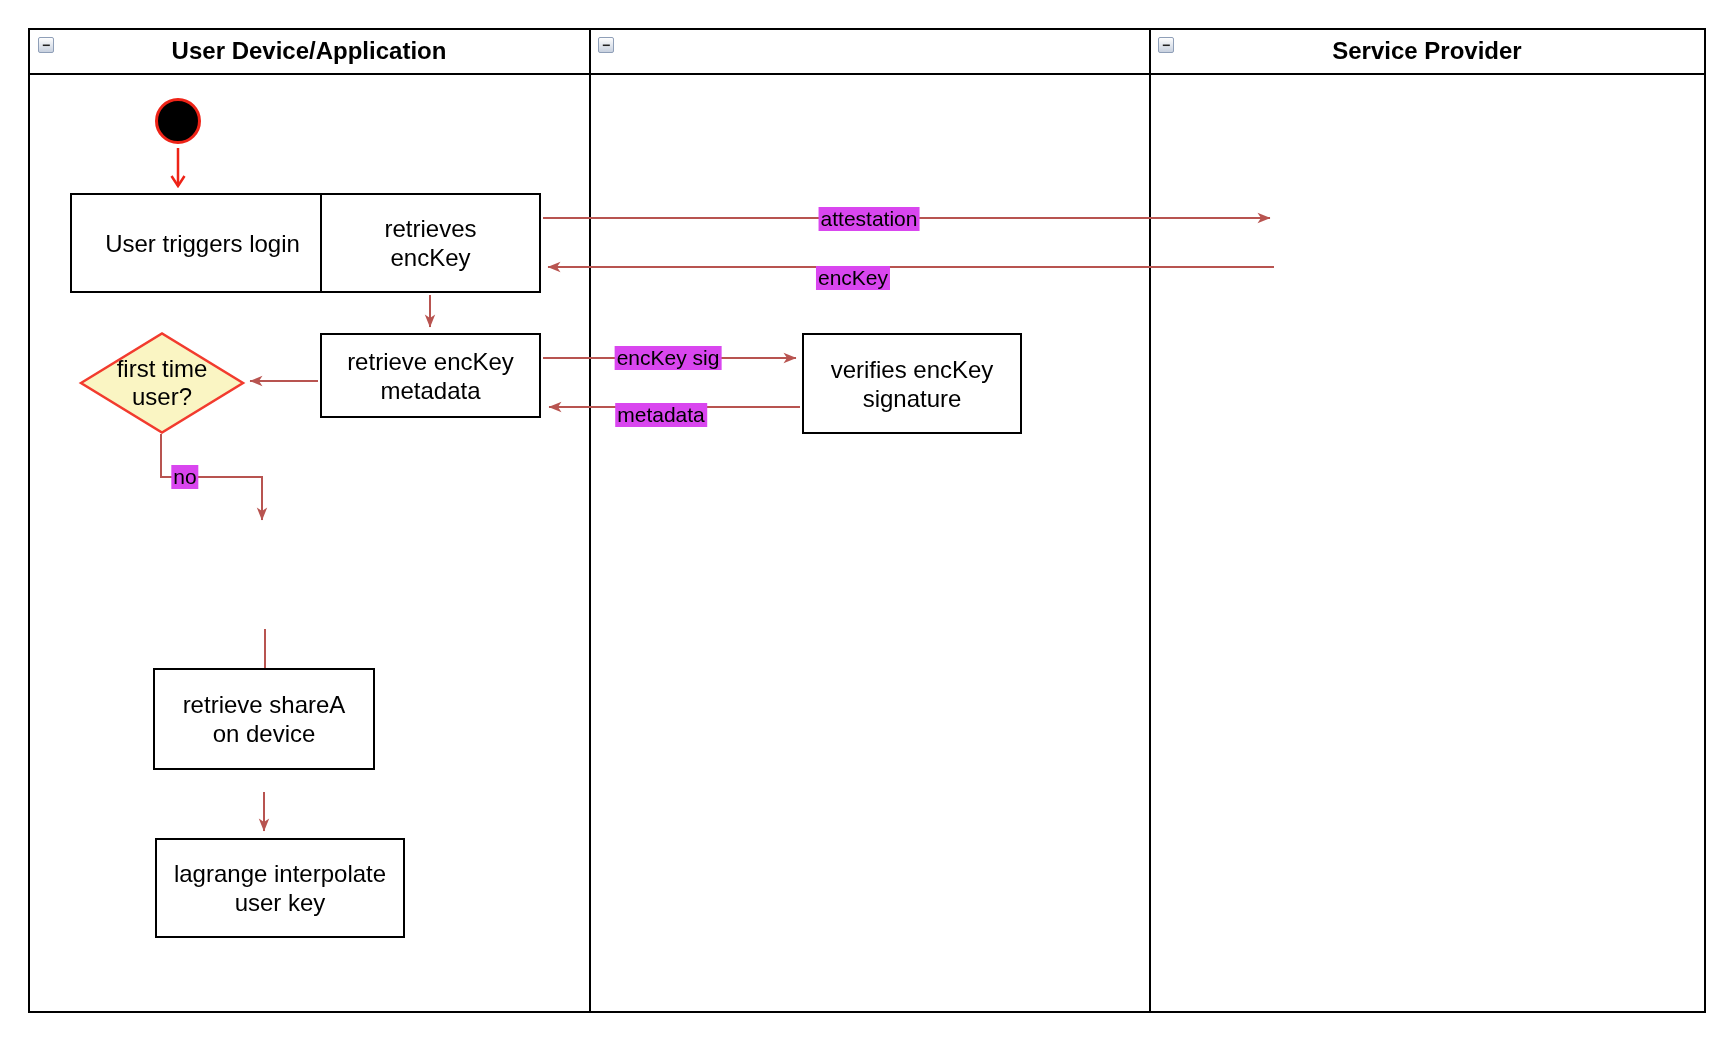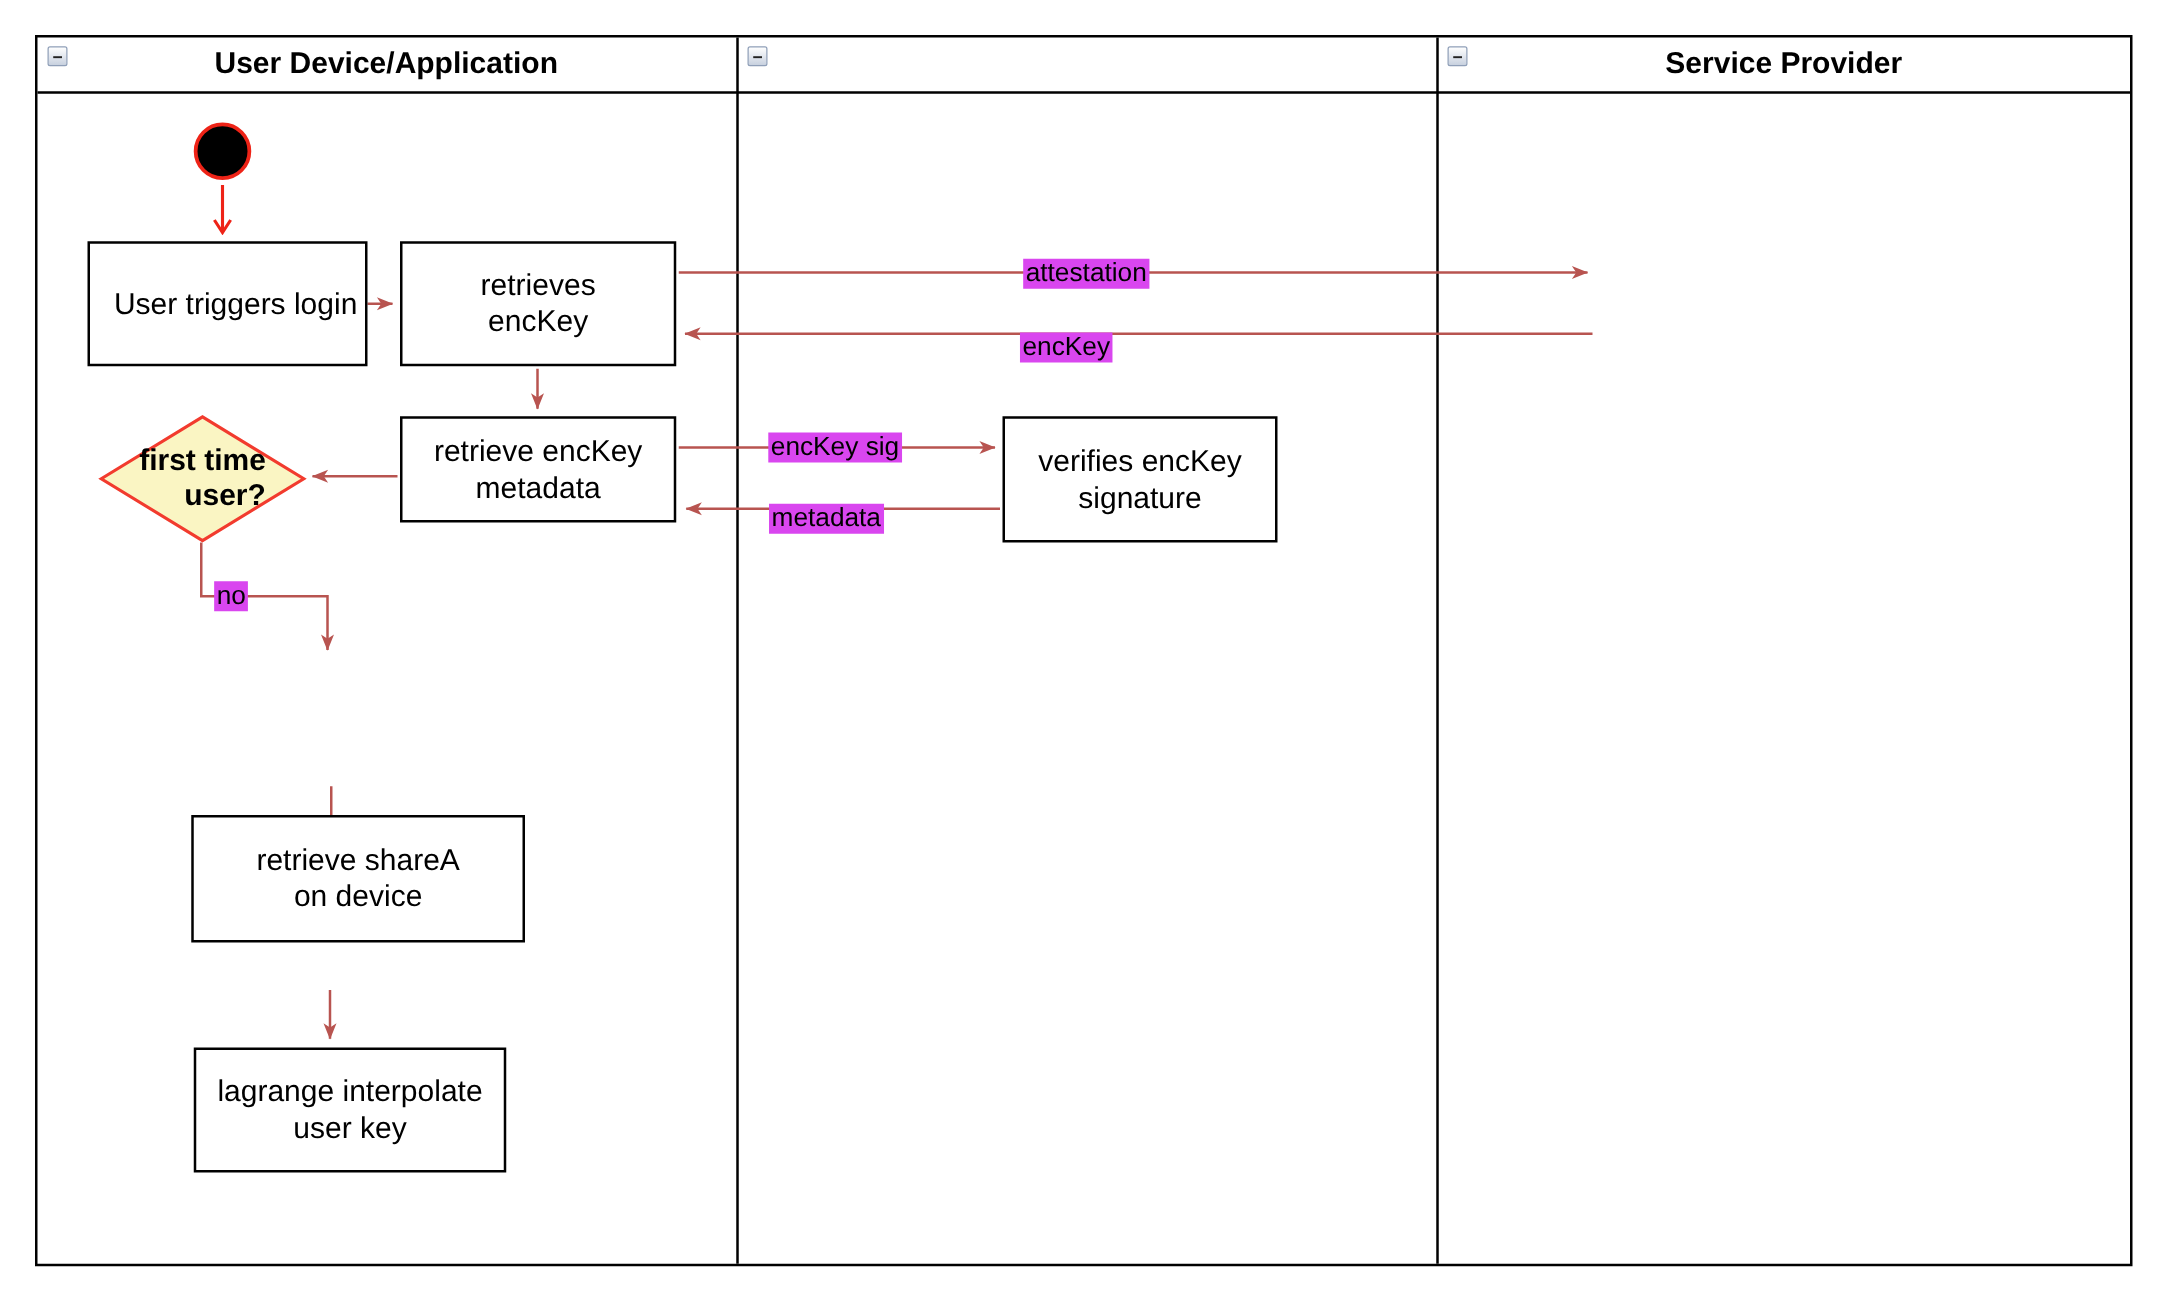--- a/index.html
+++ b/index.html
@@ -17,22 +17,22 @@
     background:linear-gradient(#fefefe,#c8d1df);
     display:flex;align-items:center;justify-content:center;
     font-size:14px;font-weight:bold;color:#222;line-height:1;cursor:pointer;}
   .box{position:absolute;background:#fff;border:2px solid #000;box-sizing:border-box;
     display:flex;align-items:center;justify-content:center;text-align:center;
     font-size:24px;line-height:29px;white-space:pre-line;}
   .start-circle{position:absolute;left:155px;top:98px;width:46px;height:46px;
     box-sizing:border-box;background:#000;border:3px solid #ee2317;border-radius:50%;}
   .diamond-wrap{position:absolute;left:78px;top:330px;width:168px;height:106px;}
   .diamond-label{position:absolute;left:78px;top:330px;width:168px;height:106px;
-    display:flex;align-items:center;justify-content:center;text-align:right;
-    font-size:24px;line-height:28px;white-space:pre-line;font-weight:bold;}
+    display:flex;align-items:center;justify-content:center;text-align:center;
+    font-size:24px;line-height:28px;white-space:pre-line;}
   .edges{position:absolute;left:0;top:0;width:1732px;height:1038px;pointer-events:none;}
   .edge{stroke:#B85450;stroke-width:2;fill:none;}
   .edge-red{stroke:#ee2317;stroke-width:2.5;fill:none;}
   .edge-label{position:absolute;transform:translate(-50%,-50%);background:#d946ef;
     font-size:21px;line-height:24px;padding:0 2px;white-space:nowrap;}
 </style>
 </head>
 <body>
 
 <div id="canvas">
@@ -66,40 +66,40 @@
     <path class="edge" d="M 543 358 L 796 358" marker-end="url(#arrowBrick)"></path>
     <path class="edge" d="M 800 407 L 549 407" marker-end="url(#arrowBrick)"></path>
     <path class="edge" d="M 318 381 L 250 381" marker-end="url(#arrowBrick)"></path>
     <path class="edge" d="M 161 434 L 161 477 L 262 477 L 262 520" marker-end="url(#arrowBrick)"></path>
     <path class="edge" d="M 265 629 L 265 681" marker-end="url(#arrowBrick)"></path>
     <path class="edge" d="M 264 792 L 264 831" marker-end="url(#arrowBrick)"></path>
   </svg>
 
   <div class="start-circle"></div>
 
-  <div class="box" style="left:70px;top:193px;width:224px;height:100px;padding-left:13px;">User triggers login</div>
+  <div class="box" style="left:70px;top:193px;width:252px;height:100px;padding-left:13px;">User triggers login</div>
 
   <div class="box" style="left:320px;top:193px;width:221px;height:100px;">retrieves
 encKey</div>
 
 
   <div class="box" style="left:320px;top:333px;width:221px;height:85px;">retrieve encKey
 metadata</div>
 
   <div class="box" style="left:802px;top:333px;width:220px;height:101px;">verifies encKey
 signature</div>
 
   <svg class="diamond-wrap" viewBox="0 0 168 106">
     <polygon points="3,53 84,3.5 165,53 84,102.5" fill="#FAF5C3" stroke="#F23B2E" stroke-width="2.5"></polygon>
   </svg>
   <div class="diamond-label">first time
 user?</div>
 
 
-  <div class="box" style="left:153px;top:652px;width:267px;height:102px;">retrieve shareA
+  <div class="box" style="left:153px;top:668px;width:222px;height:102px;">retrieve shareA
 on device</div>
 
   <div class="box" style="left:155px;top:838px;width:250px;height:100px;">lagrange interpolate
 user key</div>
 
   <div class="edge-label" style="left:869px;top:219px;">attestation</div>
   <div class="edge-label" style="left:853px;top:278px;">encKey</div>
   <div class="edge-label" style="left:668px;top:358px;">encKey sig</div>
   <div class="edge-label" style="left:661px;top:415px;">metadata</div>
   <div class="edge-label" style="left:185px;top:477px;">no</div>

